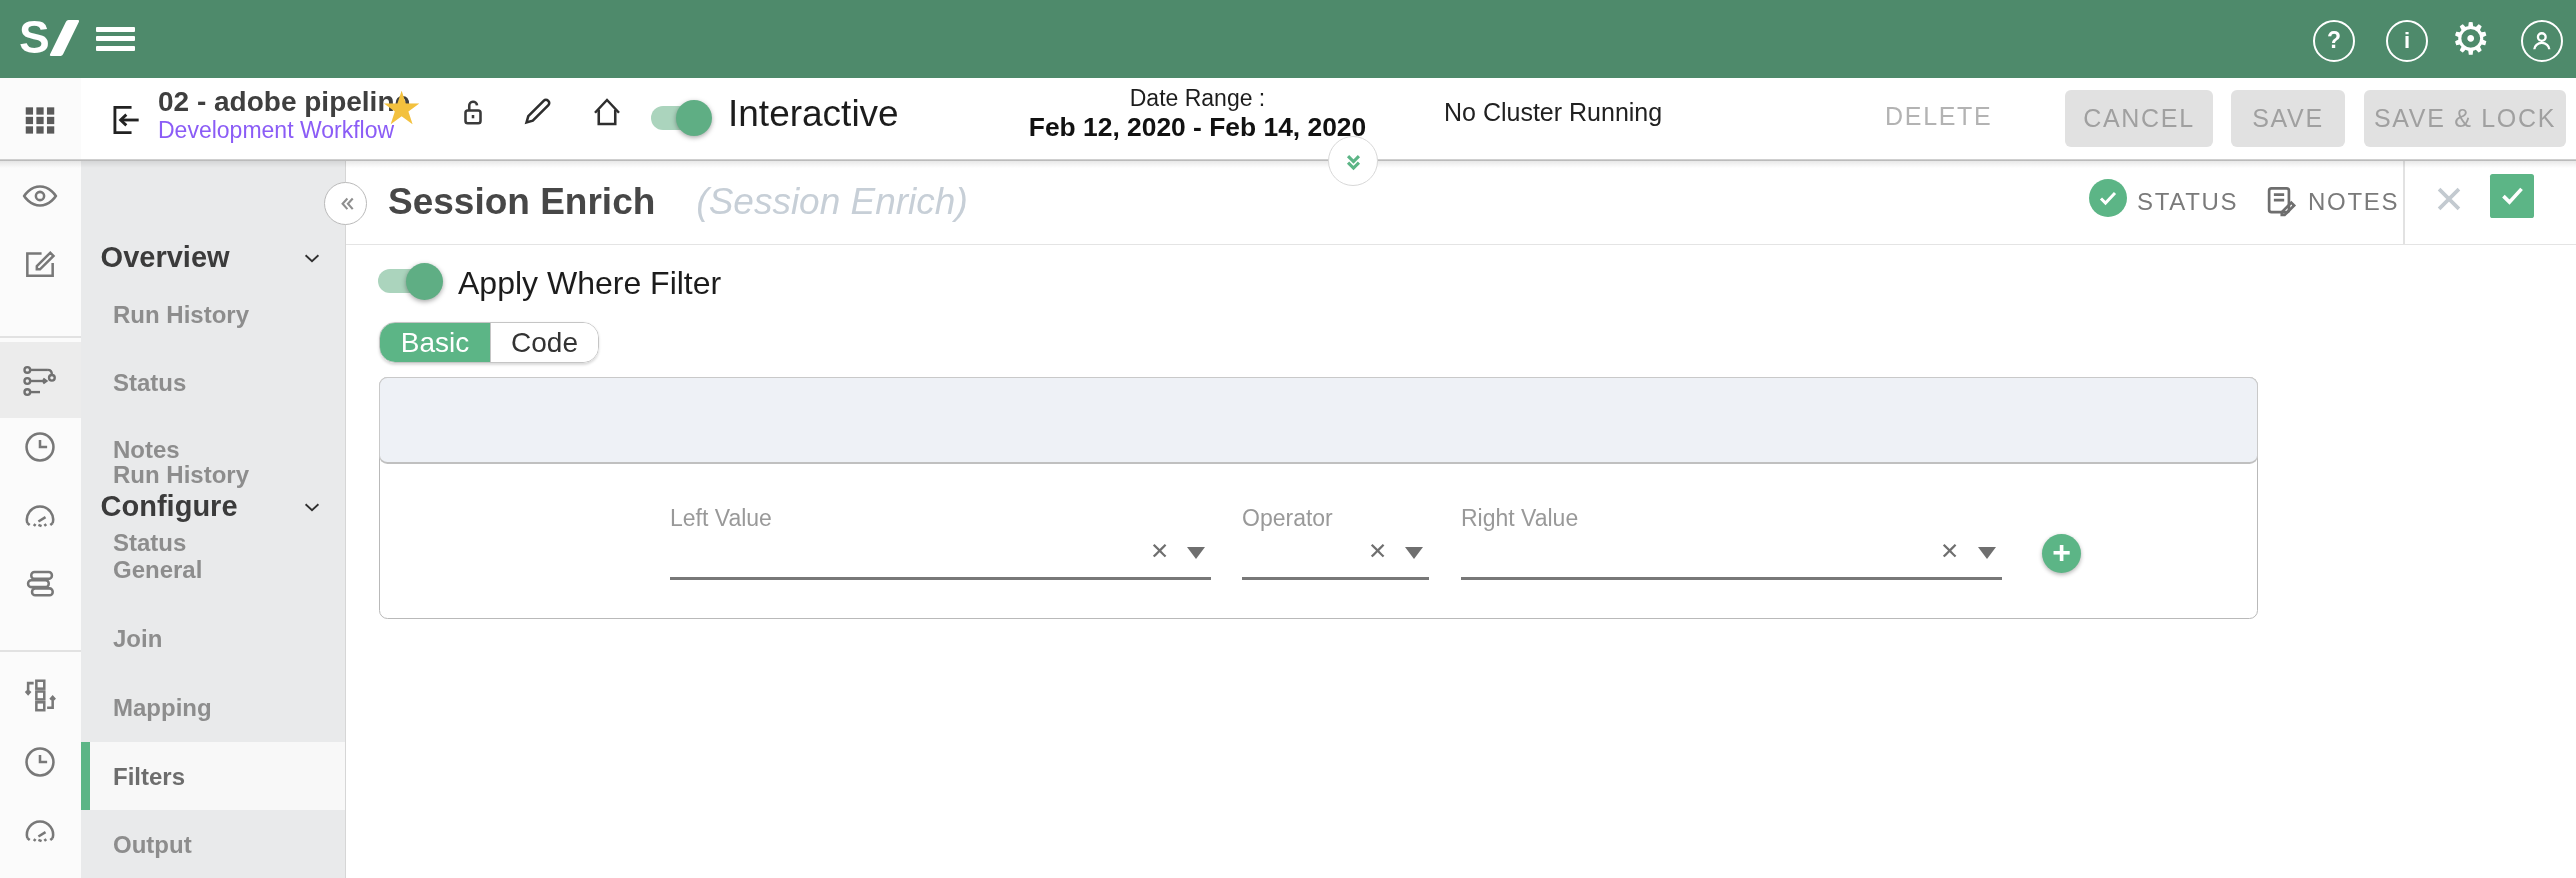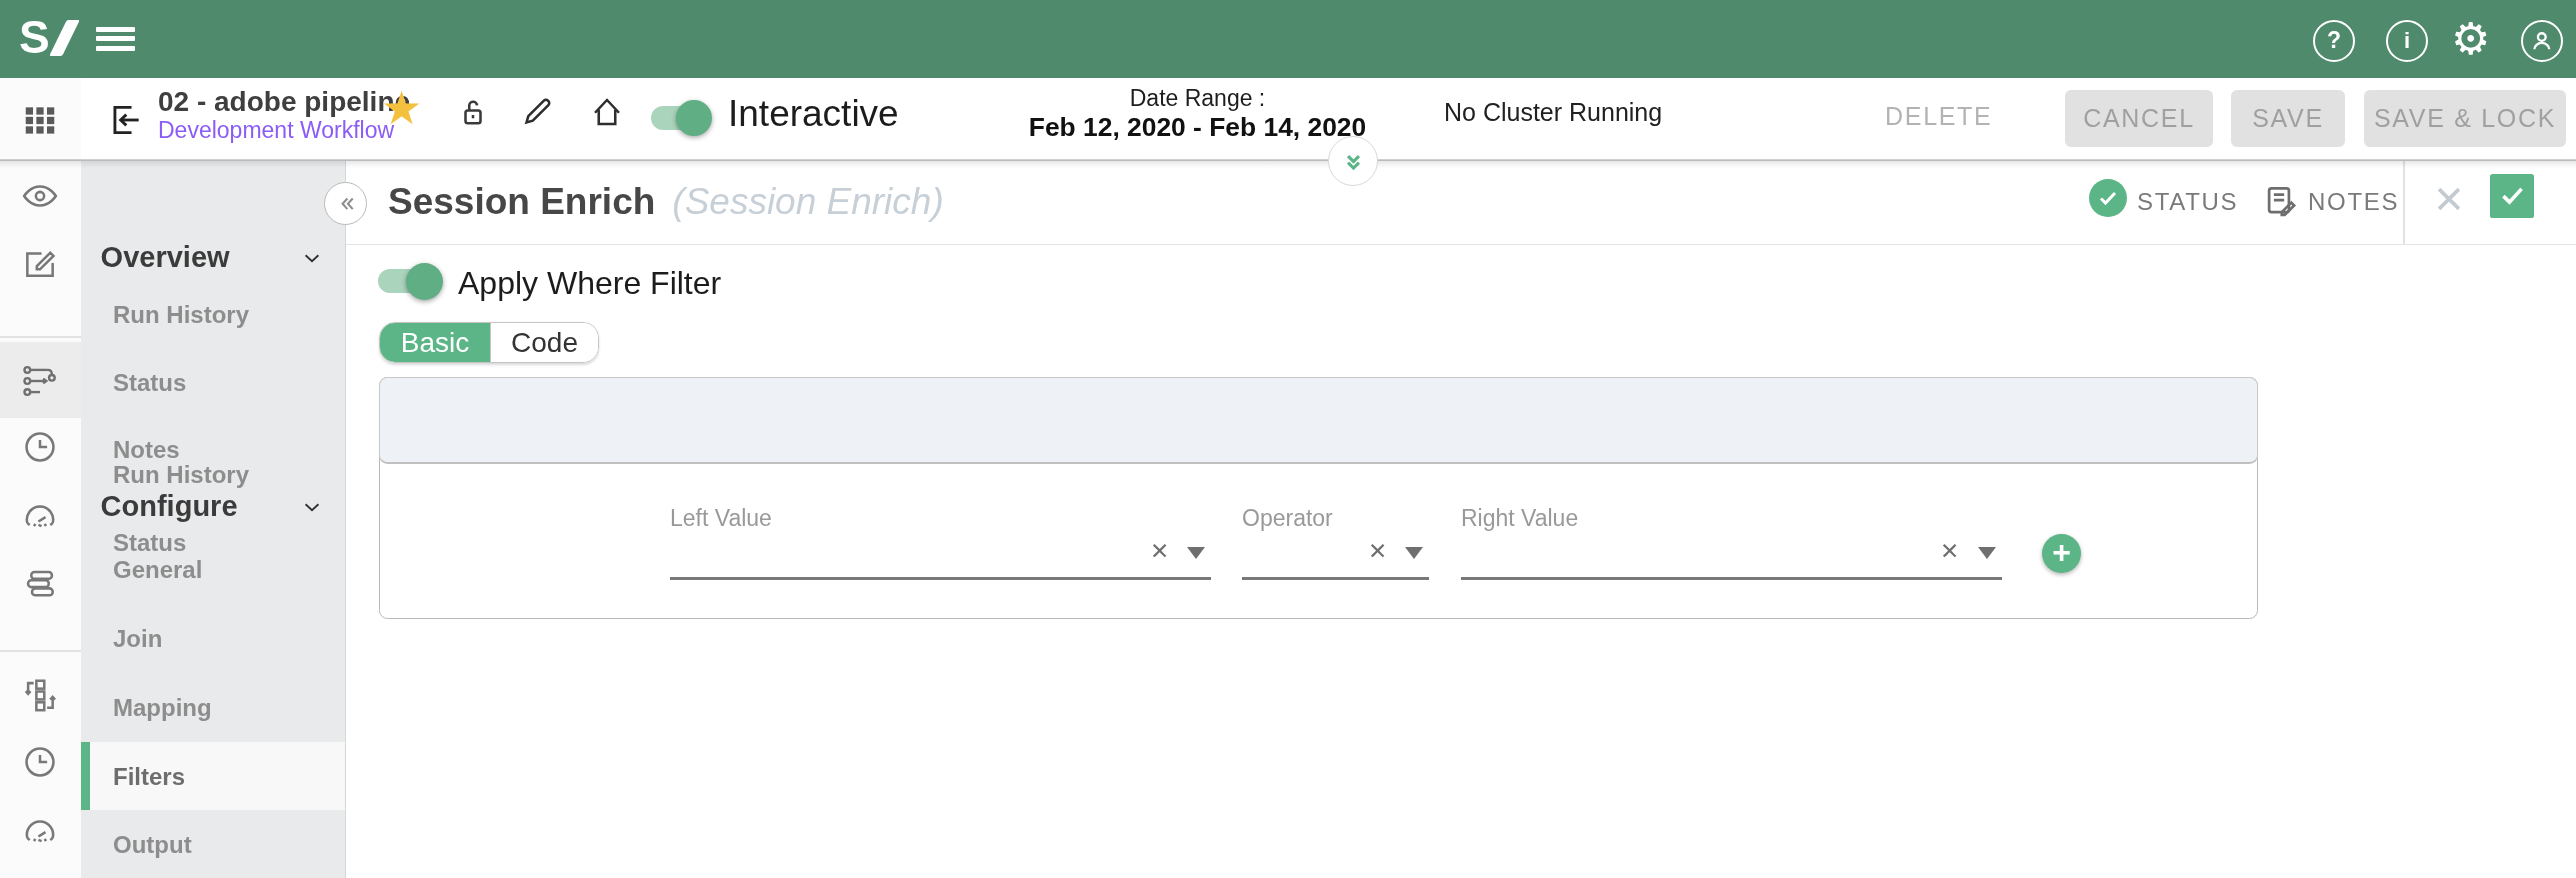--- a/index.html
+++ b/index.html
@@ -68,21 +68,21 @@
   .side-item{padding-left:32px;font-size:24px;font-weight:700;color:#8d8d8d;}
   .side-chev{position:absolute;right:22px;top:15.4px;}
   .sel-block{left:0;top:582px;width:264px;height:68px;background:#f8f8f8;}
   .sel-bar{left:0;top:0;width:9.4px;height:68px;background:#5cb586;}
   .side-item-sel{color:#6d6d6d;}
   .collapse-btn{left:324px;top:182px;width:41px;height:41px;border-radius:50%;background:#fff;
                 border:1.7px solid #bababa;z-index:6;display:flex;align-items:center;justify-content:center;cursor:pointer;}
 
   
   .panel-header{left:346px;top:160px;width:2230px;height:84px;background:#fff;border-bottom:1.7px solid #e4e4e4;}
-  .ph-title-wrap{left:42px;top:0;height:84px;display:flex;align-items:center;}
+  .ph-title-wrap{left:42px;top:0;height:84px;display:flex;align-items:center;gap:24px;}
   .ph-title{font-size:37px;font-weight:600;color:#474747;}
   .ph-sub{font-size:37px;font-style:italic;color:#c7cfd7;margin-left:17px;}
   .ph-status-circ{left:1743px;top:19px;width:38px;height:38px;border-radius:50%;background:#5cb586;
                   display:flex;align-items:center;justify-content:center;}
   .ph-lab{top:0;height:84px;display:flex;align-items:center;font-size:24px;letter-spacing:1.7px;color:#7a7a7a;font-weight:500;}
   .ph-status-lab{left:1791px;}
   .ph-notes-ic{left:1916px;top:22px;width:38px;height:38px;}
   .ph-notes-lab{left:1962px;}
   .ph-vdiv{left:2057px;top:0;width:1.7px;height:84px;background:#e2e2e2;}
   .ph-x{left:2086px;top:22px;width:34px;height:34px;cursor:pointer;}

